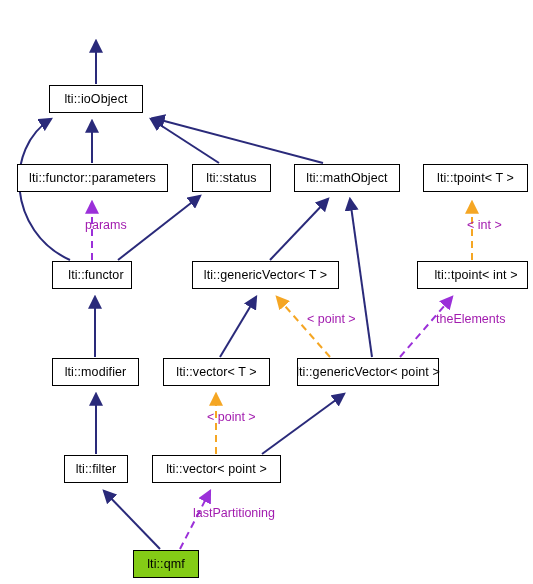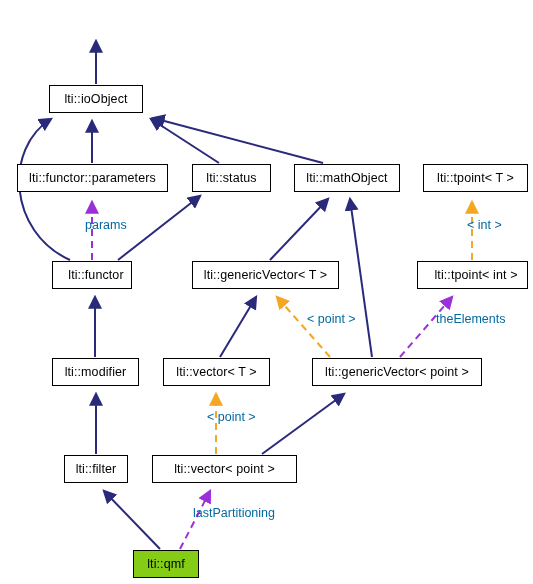--- a/index.html
+++ b/index.html
@@ -39,21 +39,21 @@
     white-space: nowrap;
     letter-spacing: 0.1px;
   }
   .node.highlight {
     background: #84cc16;
     border: 1.5px solid #000000;
   }
   .edge-label {
     position: absolute;
     font-size: 12.5px;
-    color: #0369a1;
+    color: #a21caf;
     white-space: nowrap;
     line-height: 1;
   }
 </style>
 </head>
 <body>
 
 <div id="diagram">
 
   <svg class="edges" viewBox="0 0 533 584" xmlns="http://www.w3.org/2000/svg">
@@ -142,29 +142,29 @@
   </div>
 
   <div class="node" style="left:52px;top:358px;width:87px;height:28px;">
     <span>lti::modifier</span>
   </div>
 
   <div class="node" style="left:163px;top:358px;width:107px;height:28px;">
     <span>lti::vector&lt; T &gt;</span>
   </div>
 
-  <div class="node" style="left:312px;top:358px;width:170px;height:28px;">
+  <div class="node" style="left:297px;top:358px;width:142px;height:28px;">
     <span>lti::genericVector&lt; point &gt;</span>
   </div>
 
   <div class="node" style="left:64px;top:455px;width:64px;height:28px;">
     <span>lti::filter</span>
   </div>
 
-  <div class="node" style="left:152px;top:455px;width:145px;height:28px;">
+  <div class="node" style="left:152px;top:455px;width:129px;height:28px;">
     <span>lti::vector&lt; point &gt;</span>
   </div>
 
   <div class="node highlight" style="left:133px;top:550px;width:66px;height:28px;">
     <span>lti::qmf</span>
   </div>
 
   <div class="edge-label" style="left:85px;top:219px;">params</div>
 
   <div class="edge-label" style="left:467px;top:219px;">&lt; int &gt;</div>

